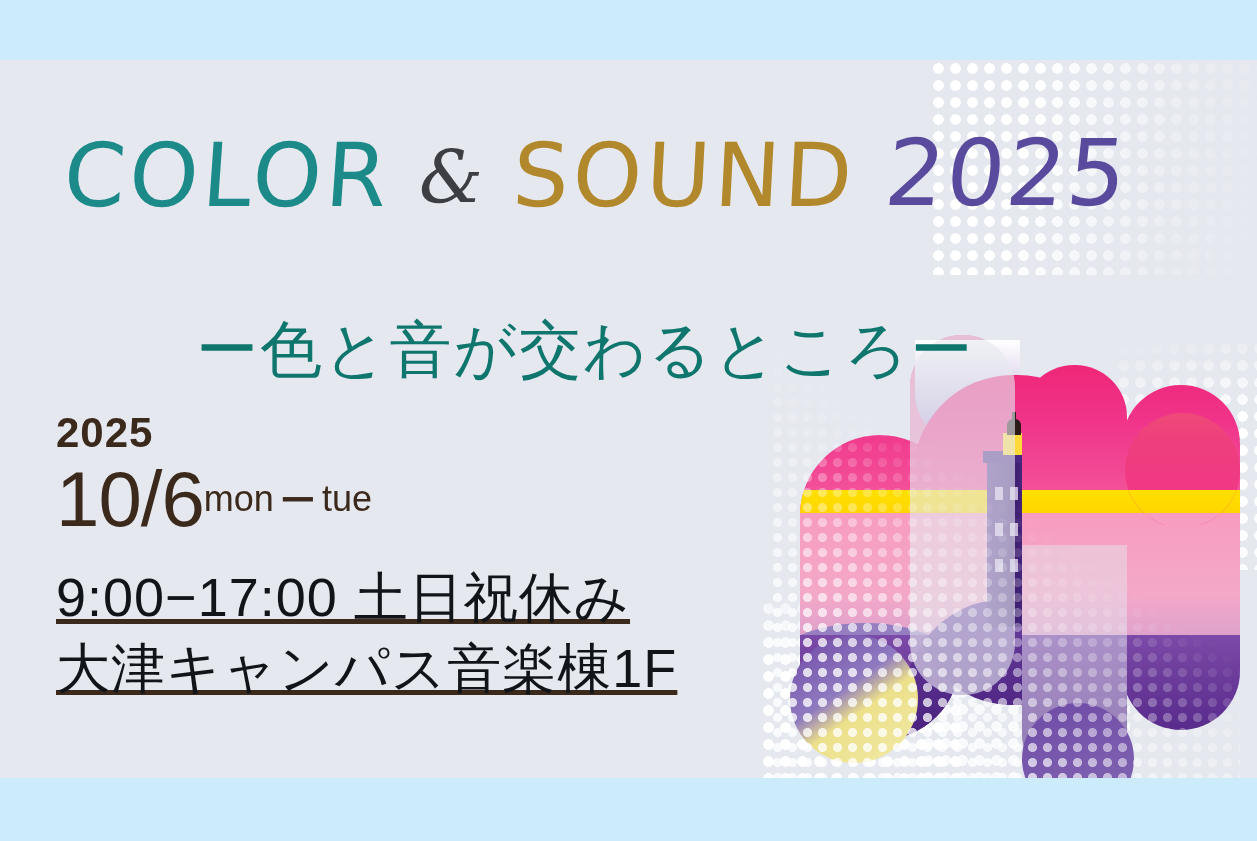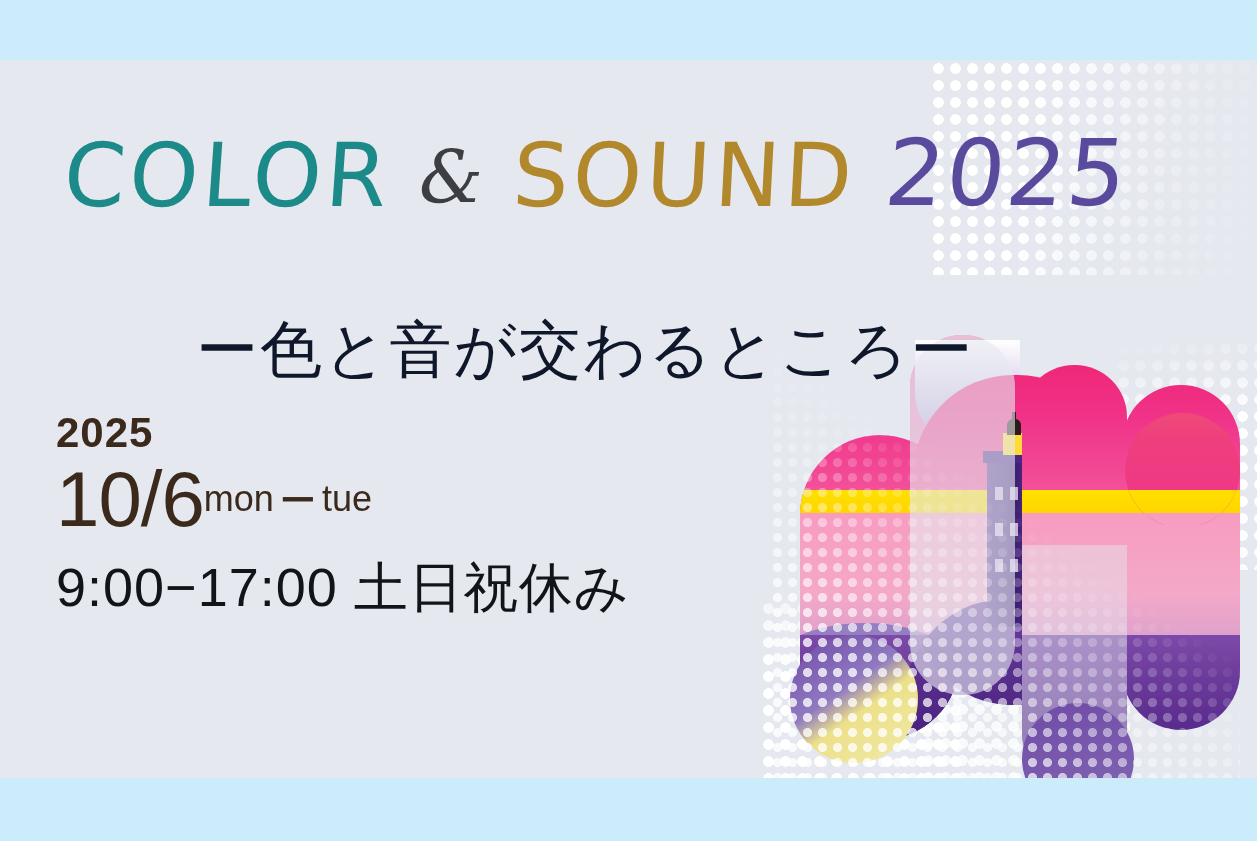--- a/index.html
+++ b/index.html
@@ -36,32 +36,32 @@
 
   
   .headline{position:absolute;left:64px;top:40px;height:120px;display:flex;align-items:flex-end;}
   .hw{font-family:"DejaVu Sans",sans-serif;font-weight:400;letter-spacing:4px;line-height:1;}
   .w-color{font-size:88px;color:#1d8a8a;transform:skewX(-4deg);}
   .w-amp{font-size:72px;color:#3d3d44;margin:0 26px 6px 28px;font-family:"DejaVu Serif",serif;font-style:italic;}
   .w-sound{font-size:88px;color:#b2882c;transform:skewX(-3deg);}
   .w-year{font-size:92px;color:#5a4a9e;margin-left:30px;transform:skewX(-6deg);letter-spacing:2px;}
 
   
-  .subtitle{position:absolute;left:196px;top:248px;font-size:62px;color:#0f172a;
+  .subtitle{position:absolute;left:196px;top:248px;font-size:62px;color:#0f766e;
             letter-spacing:2px;white-space:nowrap;font-weight:500;}
 
   
   .info{position:absolute;left:56px;top:352px;color:#3b2a1c;}
   .yr{font-size:42px;font-weight:bold;letter-spacing:1px;line-height:1;margin-bottom:4px;}
   .daterow{display:flex;align-items:center;line-height:1;margin-top:6px;}
   .big{font-size:78px;font-weight:400;letter-spacing:-1px;}
   .small-day{font-size:36px;letter-spacing:0px;}
   .dash{font-size:62px;margin:0 6px;}
   .line{font-size:54px;color:#111418;letter-spacing:1px;line-height:1.32;white-space:nowrap;}
-  .lines{margin-top:14px;}
+  .lines{margin-top:24px;text-decoration:underline;}
 
   
   .art{position:absolute;left:770px;top:275px;width:470px;height:445px;}
   .shape{position:absolute;overflow:hidden;}
   .scene{position:absolute;width:470px;height:445px;left:0;top:0;}
 
   
   .sky-top{position:absolute;left:0;top:0;width:470px;height:190px;
     background:linear-gradient(180deg,#ef1f6e 0%,#f0348a 45%,#f45fa0 100%);}
   .sky-band{position:absolute;left:0;top:155px;width:470px;height:26px;
@@ -223,17 +223,18 @@
 
       <div class="daterow">
         <span class="big">10/6</span>
         <span class="small-day">mon</span>
         <span class="dash">−</span>
         <span class="small-day">tue</span>
       </div>
 
       <div class="lines">
         <div class="line">9:00−17:00  土日祝休み</div>
+        <div class="line">大津キャンパス音楽棟1F</div>
       </div>
     </div>
 
   </div>
 </div>
 
 </body></html>

